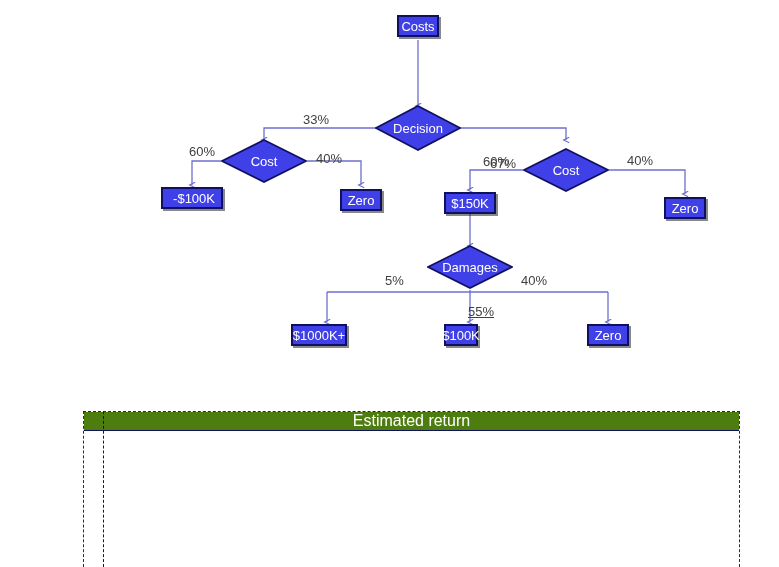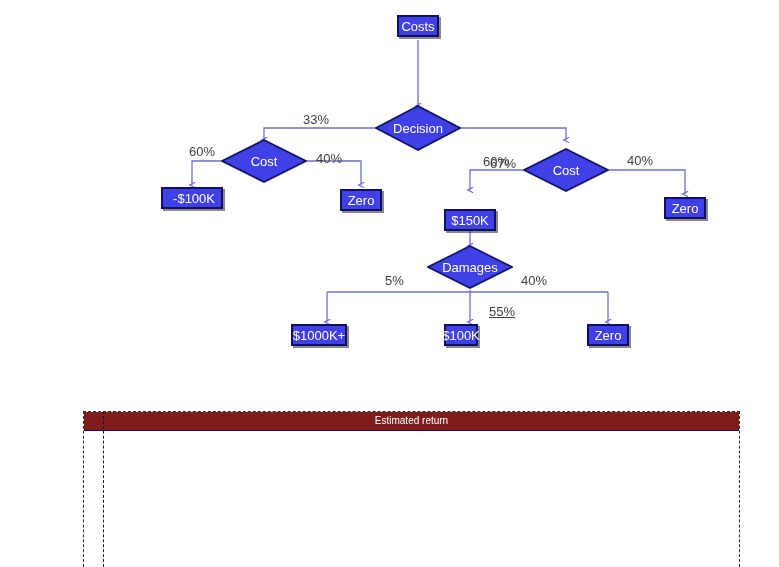--- a/index.html
+++ b/index.html
@@ -79,23 +79,23 @@
     top: 411px;
     width: 657px;
     height: 156px;
     box-sizing: border-box;
     border: 1px dashed #2b2b2b;
     border-bottom: none;
     background: #ffffff;
   }
   #return-header {
     height: 18px;
-    background: #7f1d1d;
+    background: #4d7c0f;
     color: #ffffff;
-    font-size: 10px;
+    font-size: 16px;
     line-height: 18px;
     text-align: center;
     border-bottom: 1px solid #101060;
   }
   #return-body {
     padding: 4px 0 0 4px;
     color: #1a1a1a;
     font-size: 12.5px;
     line-height: 15px;
     white-space: pre-wrap;
@@ -176,21 +176,21 @@
   </div>
 
   <div class="node node-box" style="left:161px;top:187px;width:62px;justify-content:flex-end;">
     <span>-$100K</span>
   </div>
 
   <div class="node node-box" style="left:340px;top:189px;width:42px;">
     <span>Zero</span>
   </div>
 
-  <div class="node node-box" style="left:444px;top:192px;width:52px;margin-top:17px;">
+  <div class="node node-box" style="left:444px;top:192px;width:52px;">
     <span>$150K</span>
   </div>
 
   <div class="node node-box" style="left:664px;top:197px;width:42px;">
     <span>Zero</span>
   </div>
 
   <div class="node node-box" style="left:291px;top:324px;width:56px;">
     <span>$1000K+</span>
   </div>
@@ -206,21 +206,21 @@
   <div class="edge-label" style="left:303px;top:113px;">33%</div>
   <div class="edge-label" style="left:490px;top:113px;margin-top:44px;">67%</div>
 
   <div class="edge-label" style="left:189px;top:145px;">60%</div>
   <div class="edge-label" style="left:316px;top:152px;">40%</div>
 
   <div class="edge-label" style="left:483px;top:155px;">60%</div>
   <div class="edge-label" style="left:627px;top:154px;">40%</div>
 
   <div class="edge-label" style="left:385px;top:274px;">5%</div>
-  <div class="edge-label" style="left:489px;top:305px;text-decoration:underline;">55%</div>
+  <div class="edge-label" style="left:468px;top:305px;text-decoration:underline;">55%</div>
   <div class="edge-label" style="left:521px;top:274px;">40%</div>
 
 </div>
 
 <div id="return-panel">
   <div id="return-header">Estimated return</div>
   <div id="return-body">
     <div class="blank-line"></div>
     
     

